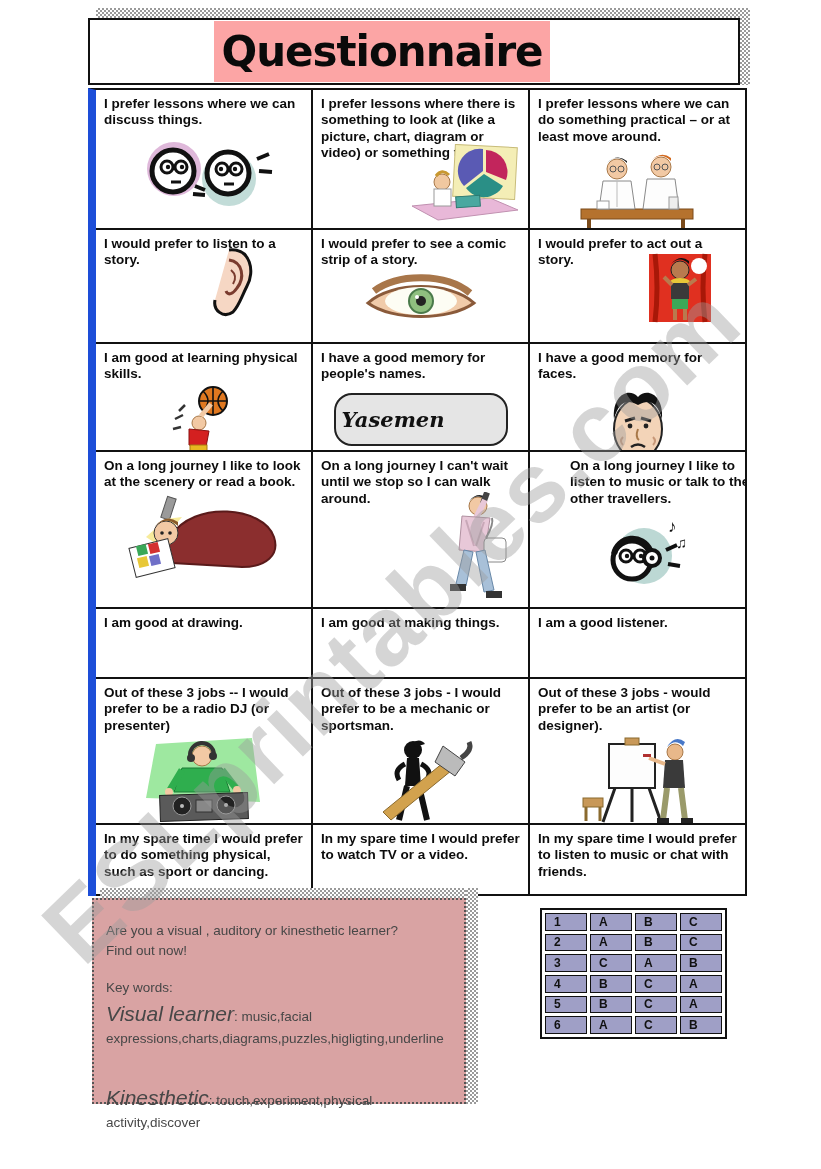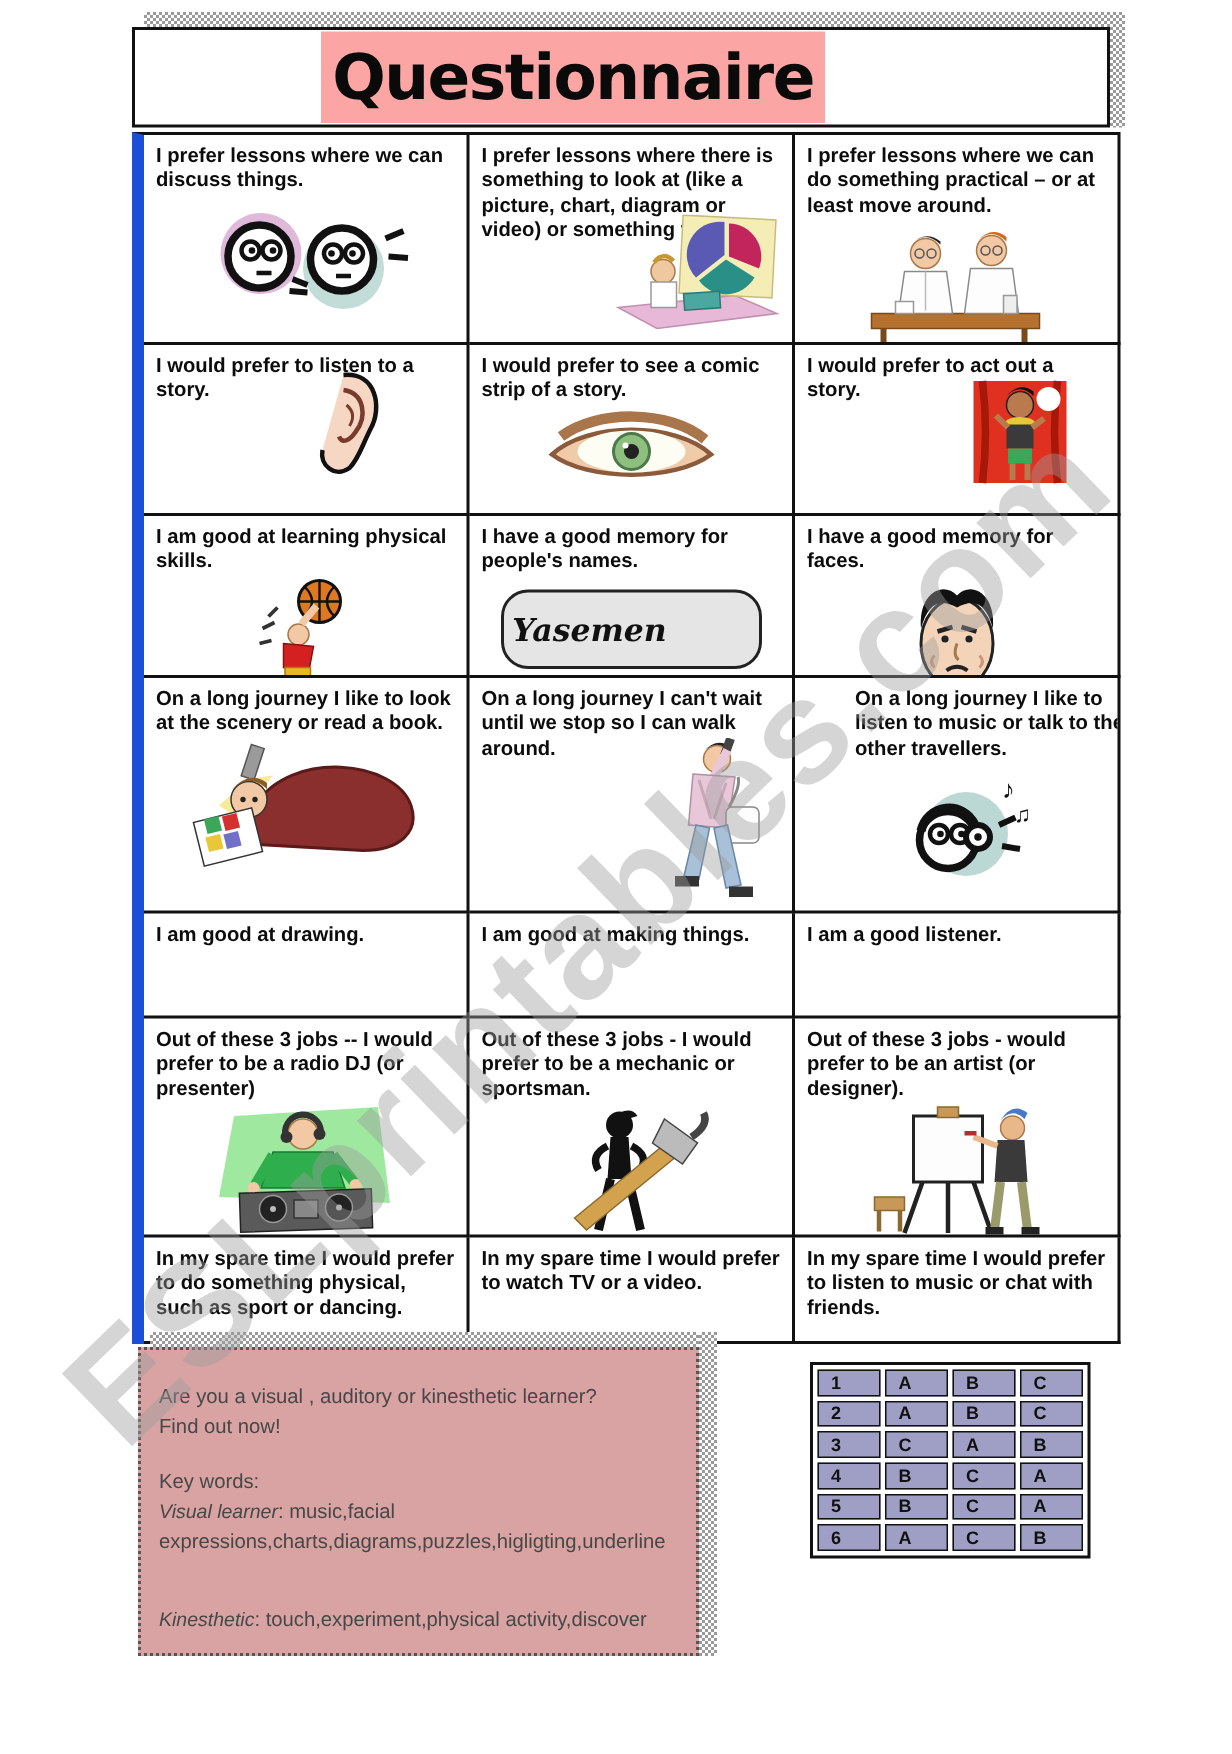--- a/index.html
+++ b/index.html
@@ -26,21 +26,21 @@
   .art{display:flex;justify-content:center;margin-top:2px;}
   .art-abs{position:absolute;}
   .nametag{margin:10px auto 0;width:158px;border:2px solid #222;border-radius:18px;padding:12px 6px;text-align:left;
     font-family:"DejaVu Serif",serif;font-style:italic;font-weight:bold;font-size:21px;color:#111;background:#e5e5e5;}
   
   .watermark{left:60px;top:888px;transform:rotate(-44deg);transform-origin:left center;
     font-size:98px;font-weight:bold;color:#9d9d9d;opacity:0.42;white-space:nowrap;pointer-events:none;z-index:30;letter-spacing:2px;}
   
   .kwbox{left:92px;top:898px;width:374px;height:206px;background:#d9a3a3;border:2px dotted #555;box-sizing:border-box;
     padding:21px 12px;color:#474747;font-size:13.5px;line-height:1.5;}
-  .kw-term{font-style:italic;font-size:13px;}
+  .kw-term{font-style:italic;font-size:21px;}
   .kw-gap{height:16px;}
   
   .answers{left:540px;top:908px;width:187px;height:131px;border:2px solid #111;background:#fff;box-sizing:border-box;
     padding:3px;display:grid;grid-template-columns:repeat(4,1fr);grid-auto-rows:1fr;gap:3px;z-index:10;}
   .acell{background:#9f9fc6;border:1px solid #111;font-weight:bold;font-size:12px;color:#111;
     display:flex;align-items:center;padding-left:8px;box-sizing:border-box;}
 </style>
 </head>
 <body>
 

